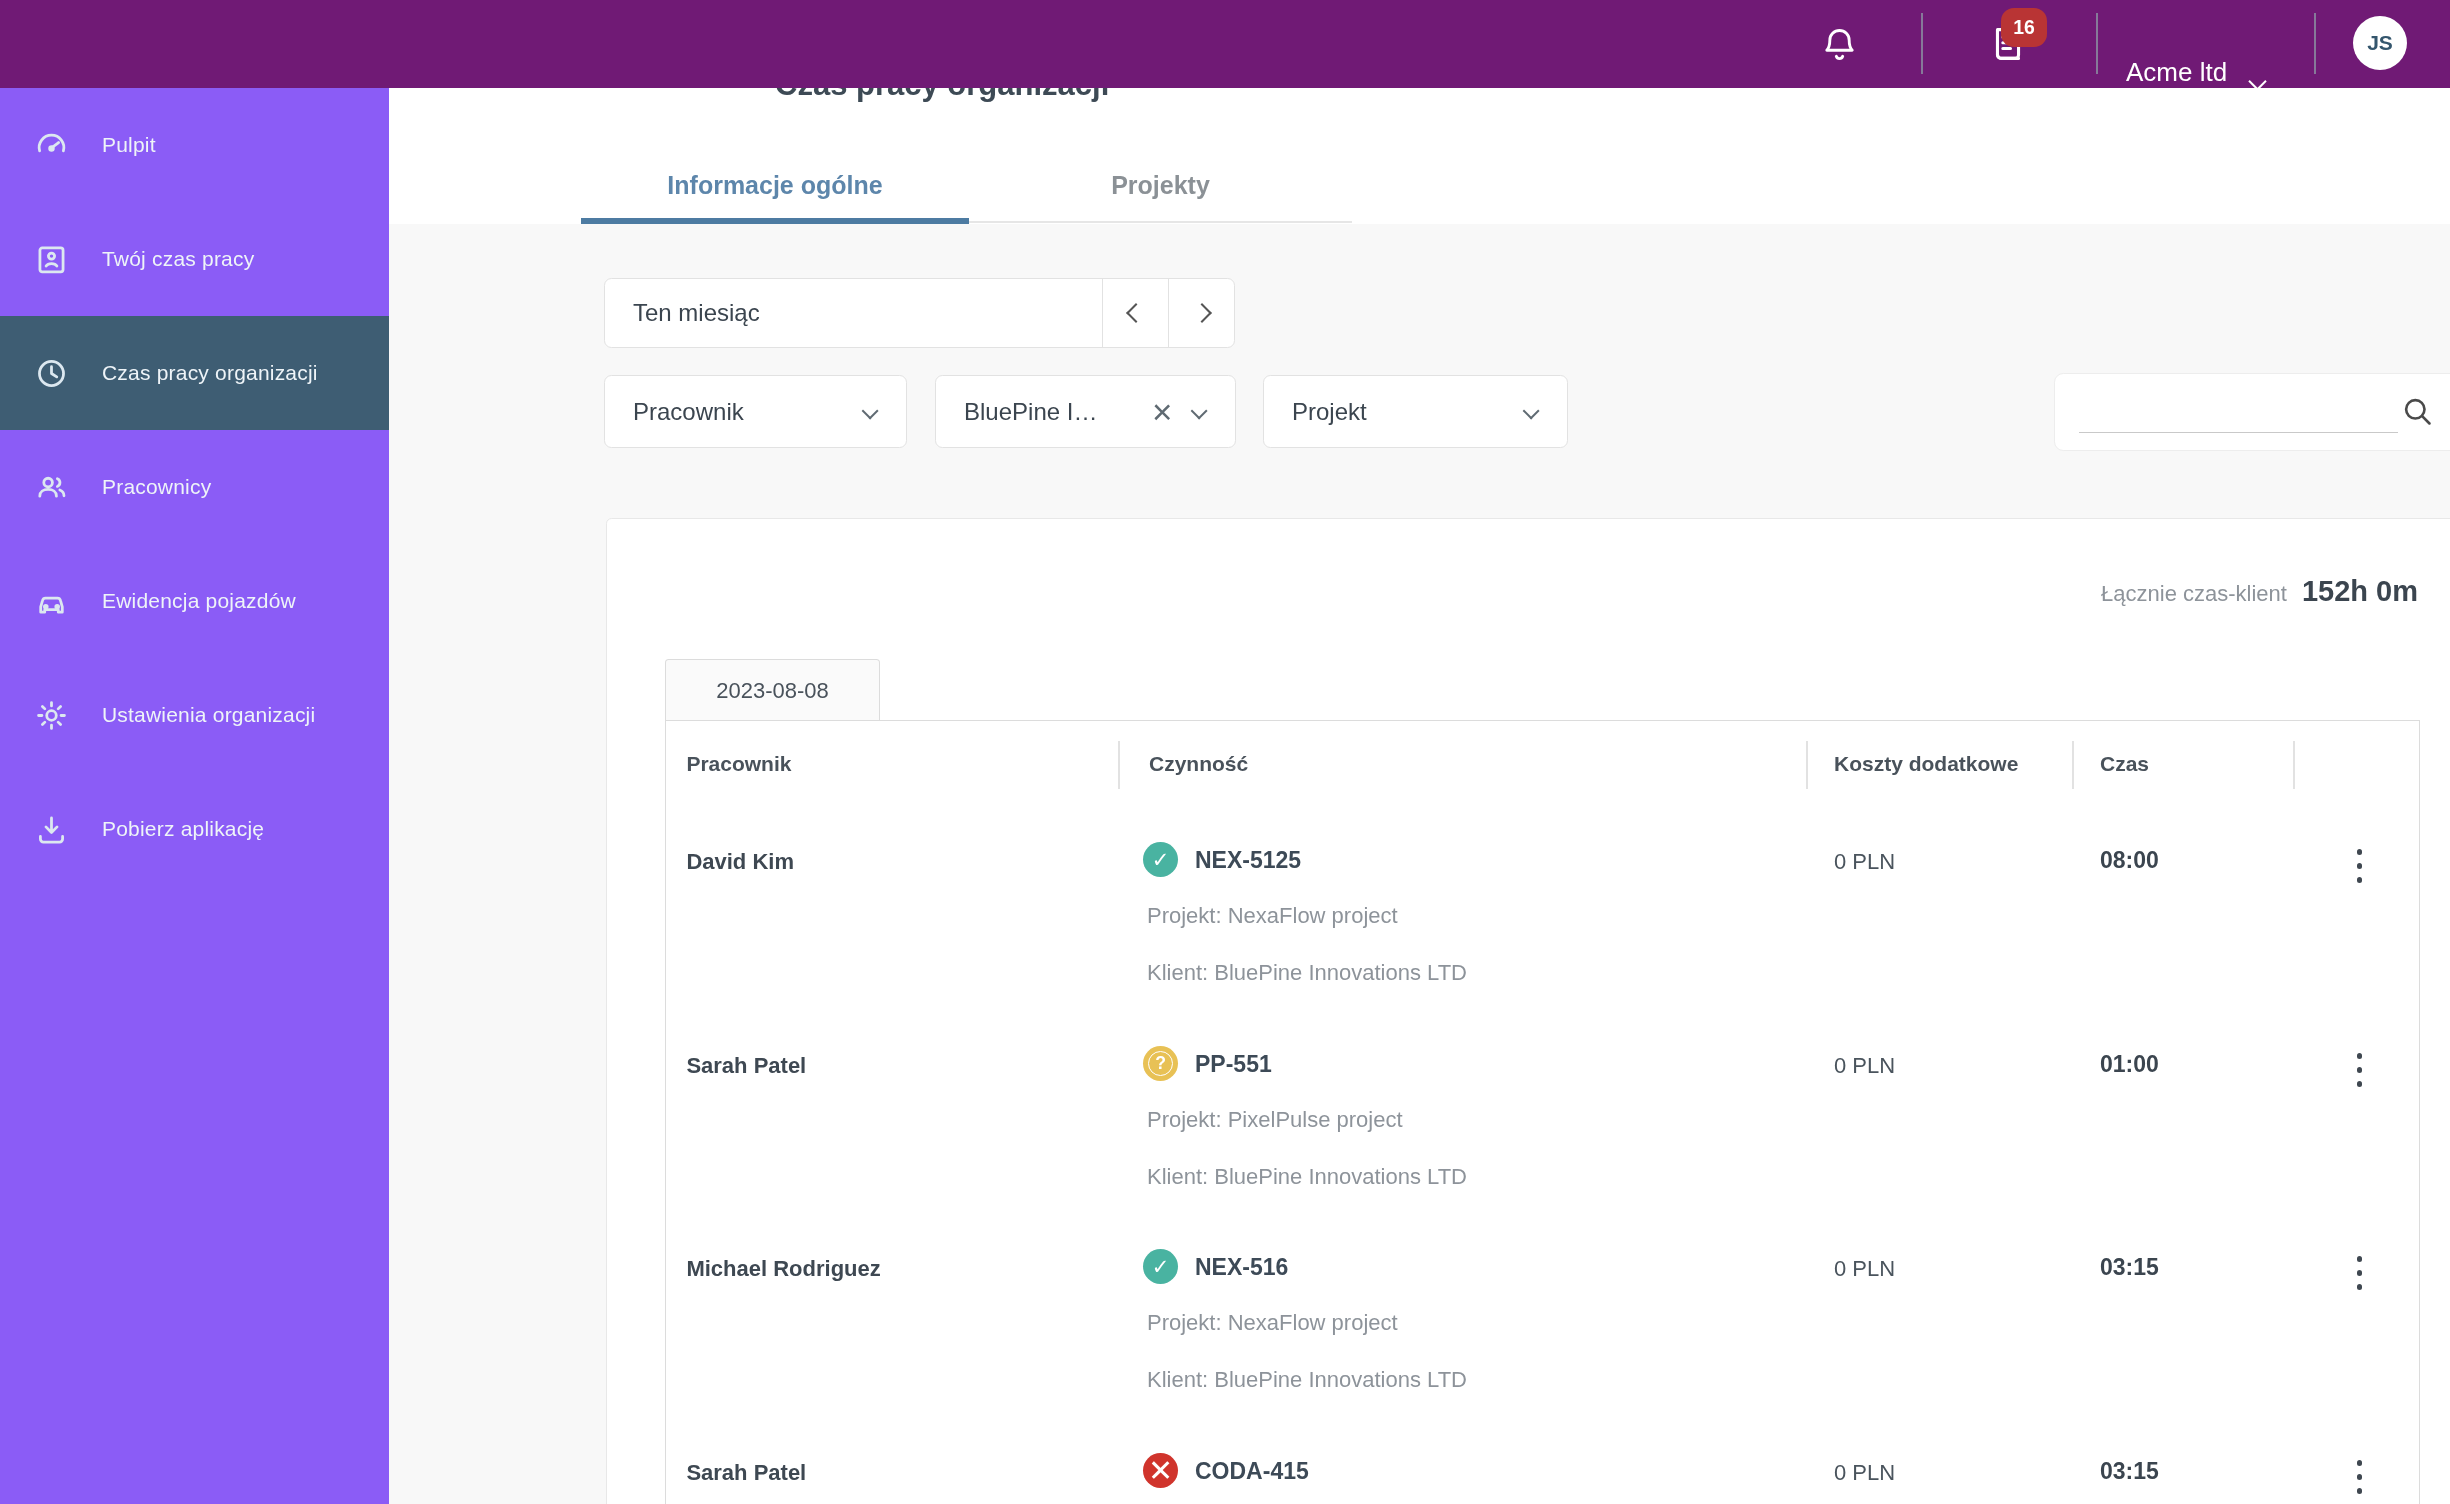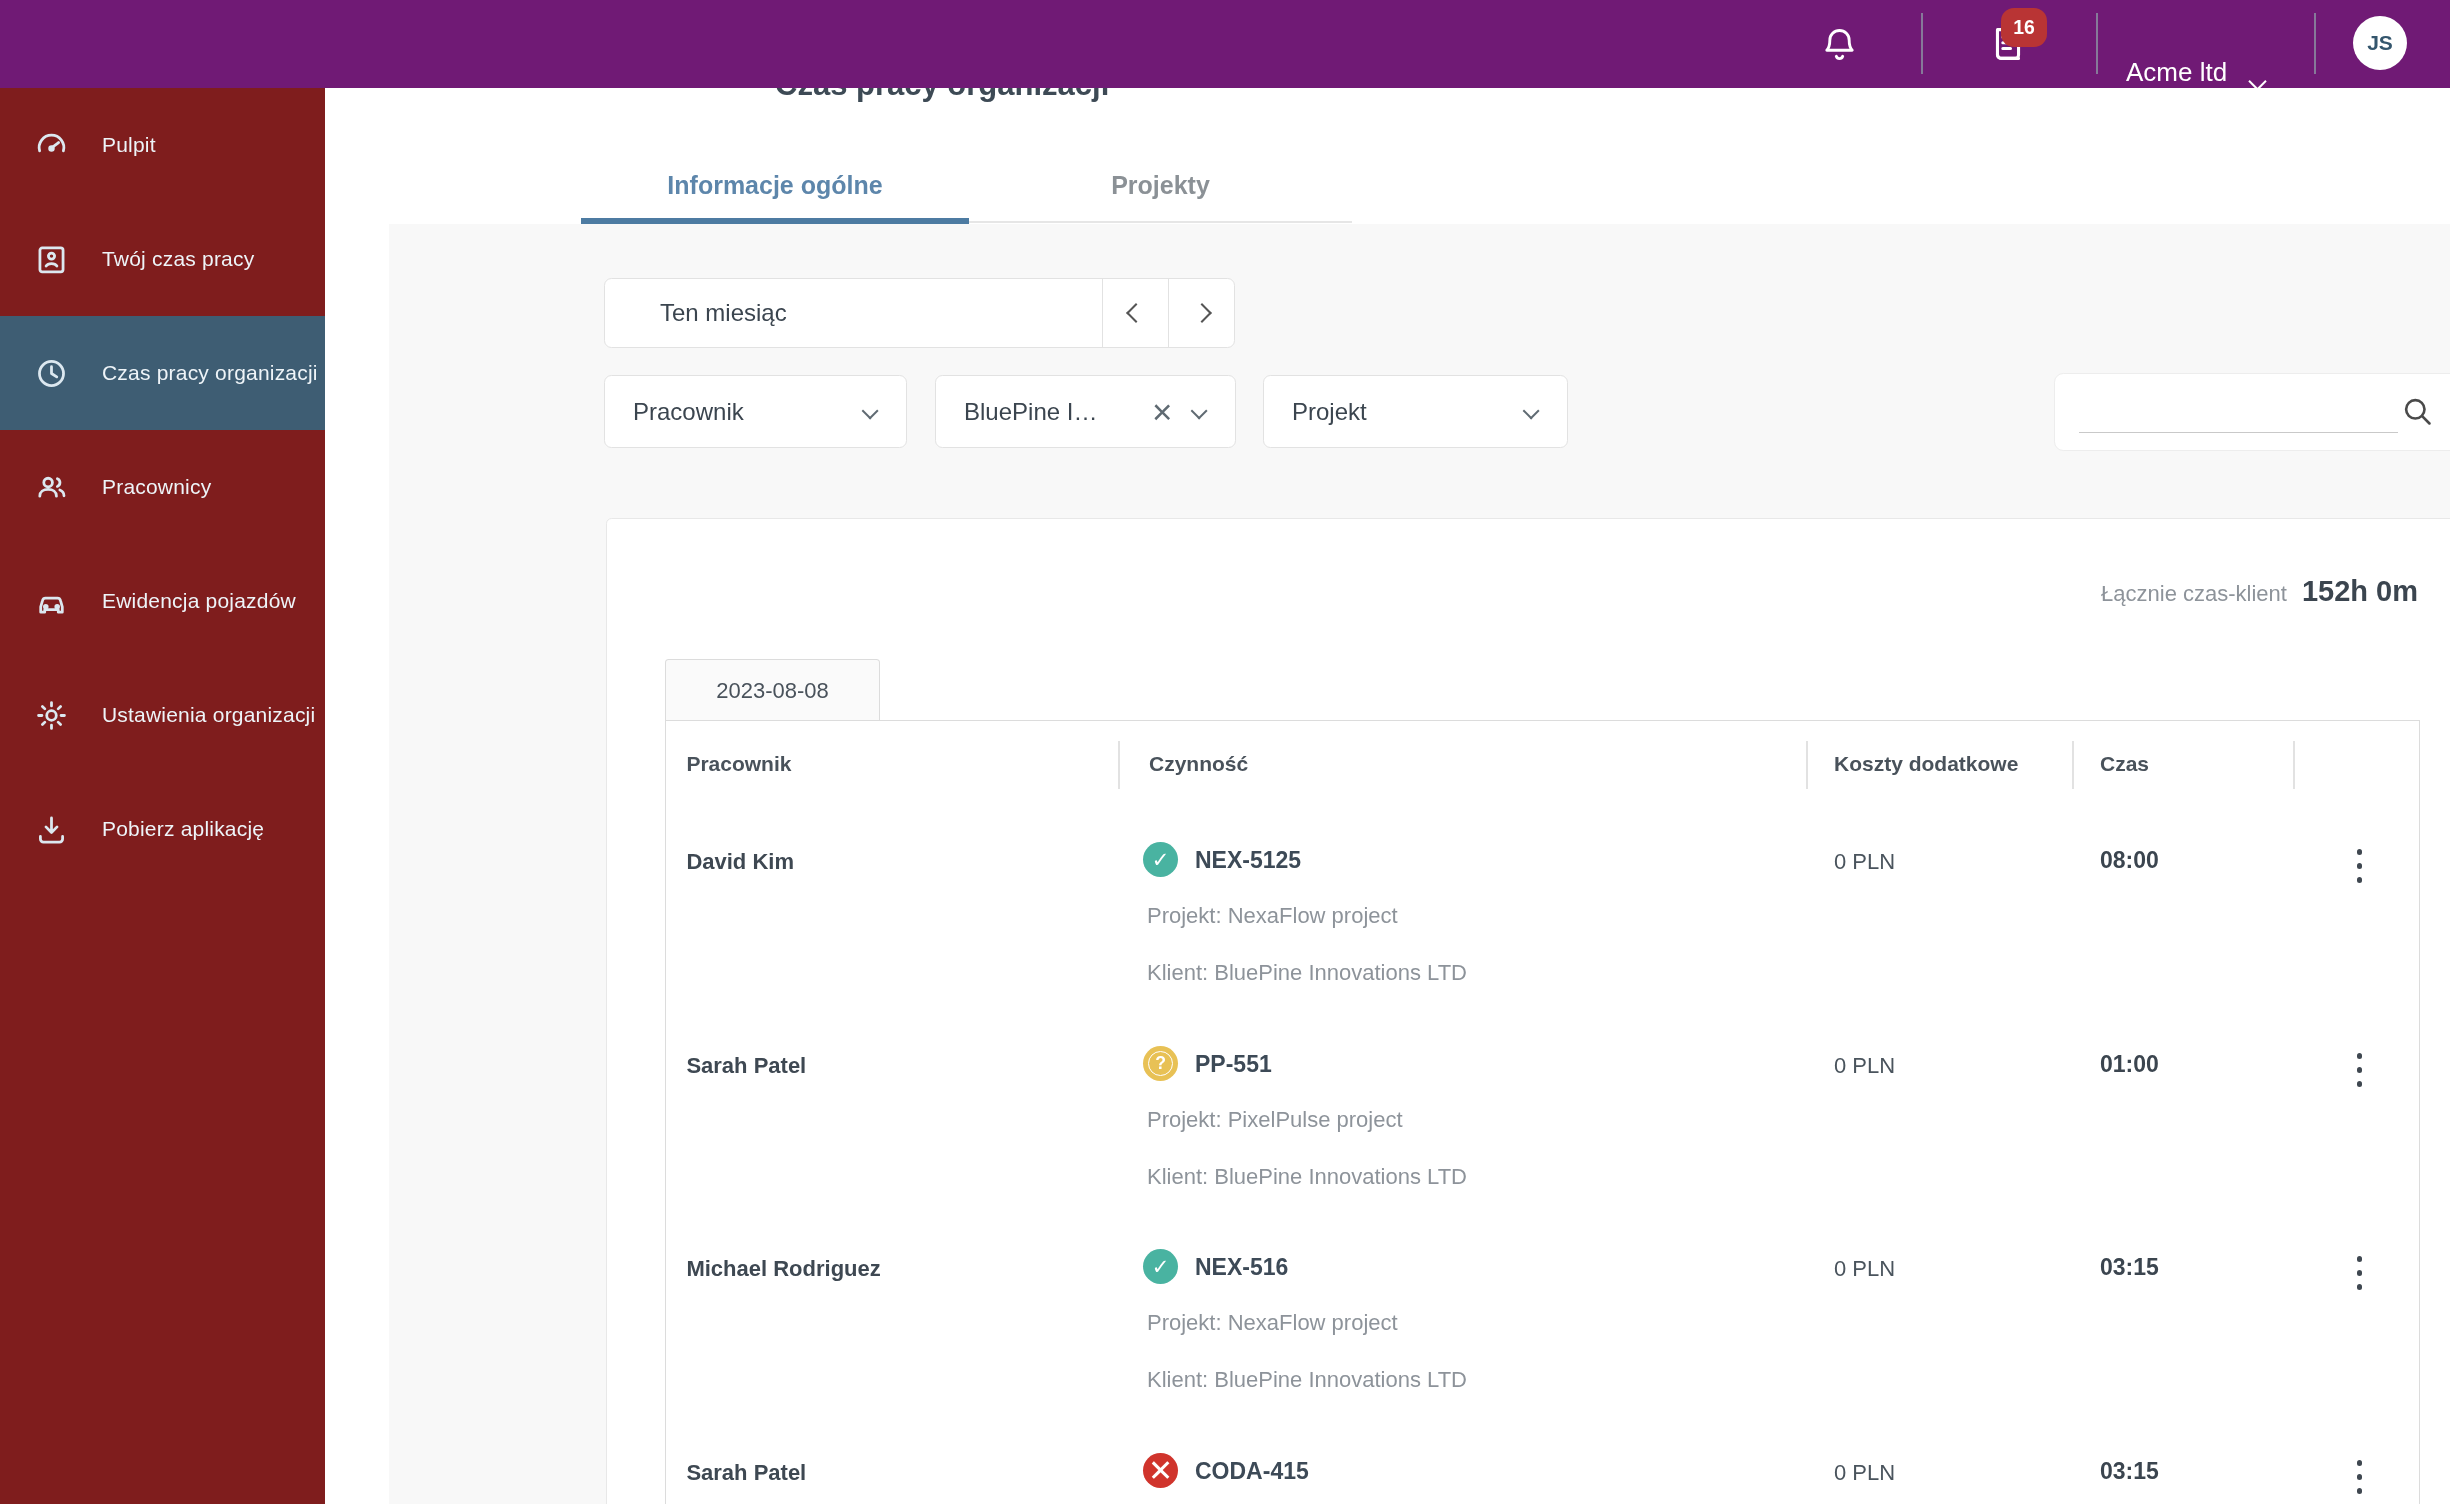--- a/index.html
+++ b/index.html
@@ -16,37 +16,37 @@
   .badge{
     position:absolute;left:2001px;top:8.3px;min-width:46px;height:39px;border-radius:13px;background:#b93434;
     color:#fff;font-size:19.4px;font-weight:bold;display:flex;align-items:center;justify-content:center;z-index:2;padding:0 5.6px;box-sizing:border-box;
   }
   .company{position:absolute;left:2126px;top:0;height:88px;display:flex;align-items:flex-end;gap:24px;color:#fff;font-size:26px;font-weight:500;cursor:pointer;}
   .chev{display:inline-block;width:10.2px;height:10.2px;border-right:2.3px solid #5f6a72;border-bottom:2.3px solid #5f6a72;transform:rotate(45deg);}
   .chev.white{border-color:#fff;width:11px;height:11px;border-width:2.8px;margin-top:-5.6px;}
   .avatar{position:absolute;left:2353px;top:15.7px;width:54px;height:54px;border-radius:50%;background:#fff;color:#34566d;
     font-size:21px;font-weight:bold;display:flex;align-items:center;justify-content:center;cursor:pointer;}
   
-  .sidebar{position:absolute;left:0;top:88px;width:325px;height:1417px;background:#7f1d1d;z-index:20;}
+  .sidebar{position:absolute;left:0;top:88px;width:389px;height:1417px;background:#8b5cf6;z-index:20;}
   .nav-item{height:114px;display:flex;align-items:center;cursor:pointer;color:#eef4f8;}
   .nav-item.active{background:#3e5d73;}
   .nav-item svg{position:relative;left:33px;flex:0 0 auto;}
   .nav-item .lbl{position:relative;left:65px;font-size:21px;letter-spacing:0.2px;}
   
   .main-white{position:absolute;left:389px;top:88px;width:2061px;height:136px;background:#fff;}
   .gray-band{position:absolute;left:389px;top:224px;width:2061px;height:1281px;background:#f8f8f8;}
   .page-title{position:absolute;left:775px;top:67px;font-size:31px;font-weight:bold;color:#3d4a55;z-index:10;white-space:nowrap;}
   .tab{position:absolute;top:157px;height:56px;display:flex;align-items:center;justify-content:center;font-size:25px;font-weight:bold;cursor:pointer;z-index:11;}
   .tab.general{left:581px;width:388px;color:#5d86ab;}
   .tab.projects{left:969px;width:383px;color:#8b9196;}
   .tab-underline{position:absolute;left:581px;top:218px;width:388px;height:5.6px;background:#4d7ba2;z-index:11;}
   .tab-restline{position:absolute;left:969px;top:221px;width:383px;height:1.9px;background:#e6e6e6;z-index:11;}
   
   .ctrl{position:absolute;background:#fff;border:0.9px solid #e2e2e2;border-radius:7.4px;box-sizing:border-box;display:flex;align-items:center;font-size:24px;color:#3b454f;}
-  .period{left:604px;top:278px;width:631px;height:70px;padding-left:27px;}
+  .period{left:604px;top:278px;width:631px;height:70px;}
   .period .plabel{padding-left:28px;flex:1;}
   .pbtn{width:65px;height:100%;border-left:0.9px solid #e2e2e2;display:flex;align-items:center;justify-content:center;cursor:pointer;}
   .chev-left{width:12px;height:12px;border-left:2.3px solid #555;border-bottom:2.3px solid #555;transform:rotate(45deg);}
   .chev-right{width:12px;height:12px;border-right:2.3px solid #555;border-top:2.3px solid #555;transform:rotate(45deg);}
   .dd{top:375px;height:73px;cursor:pointer;}
   .dd .dlabel{padding-left:28px;flex:1;white-space:nowrap;overflow:hidden;}
   .dd .chev{margin-right:30px;}
   .dd-employee{left:604px;width:303px;}
   .dd-client{left:935px;width:301px;justify-content:center;}
   .dd-project{left:1263px;width:305px;}

